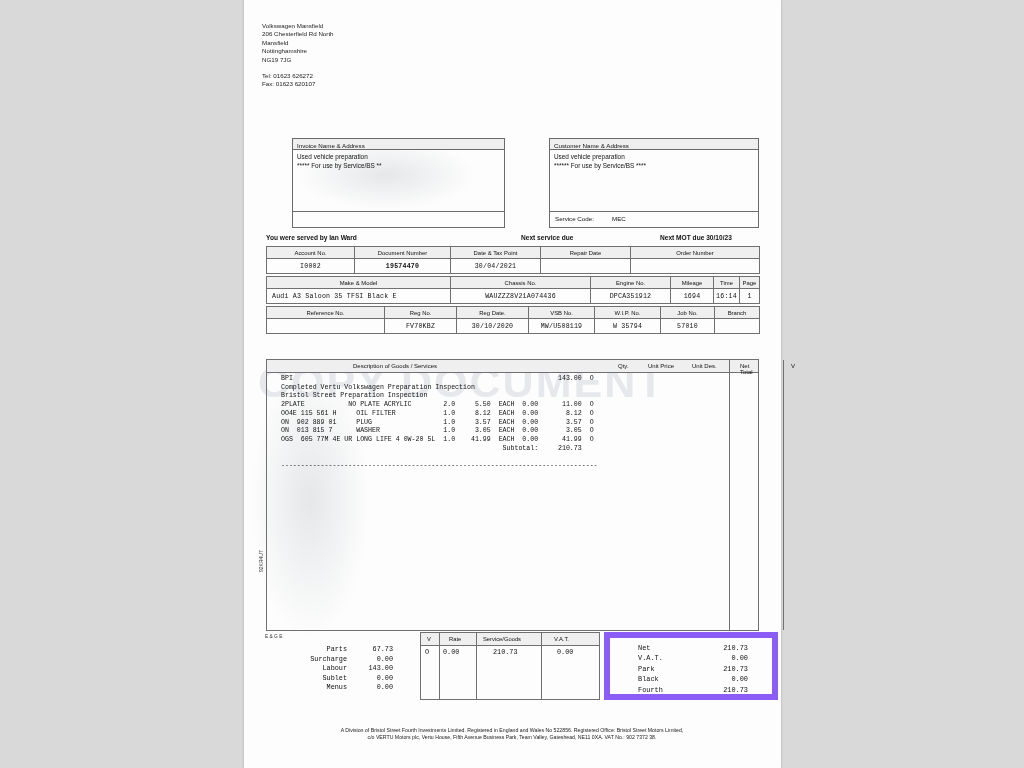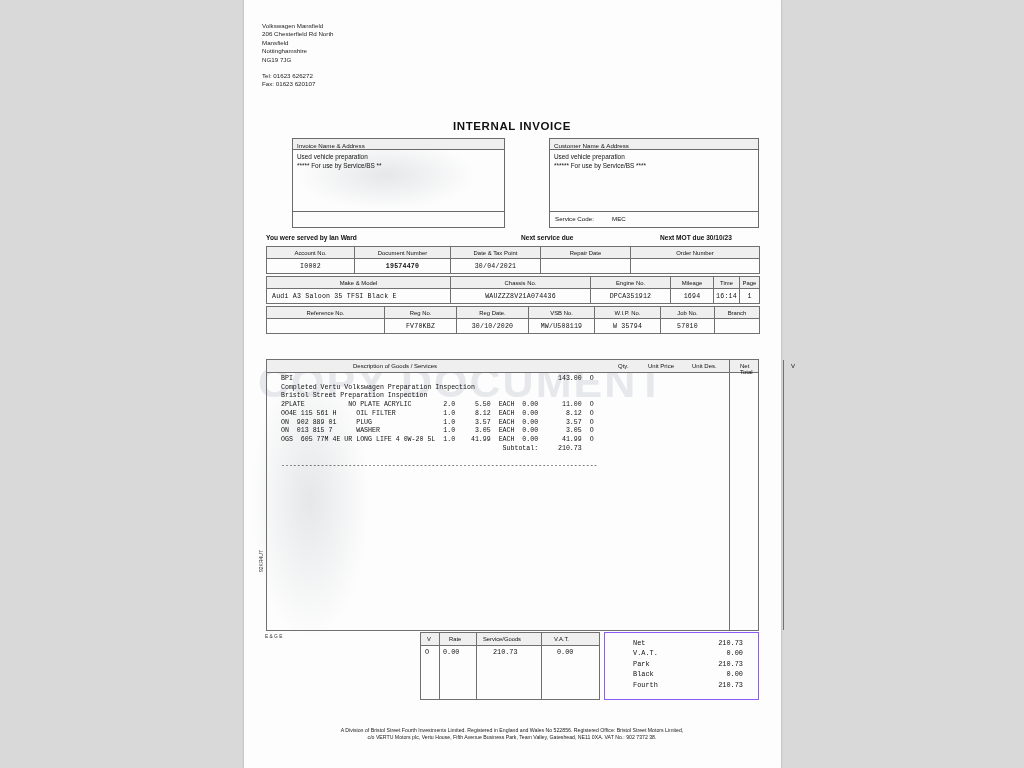--- a/index.html
+++ b/index.html
@@ -218,23 +218,23 @@
   .vatbox .row {
     position: absolute; left: 0; top: 12px; right: 0; height: 14px;
     font-family: "Liberation Mono", monospace; font-size: 6.8px; color: #111;
   }
   .vatbox .row span { position: absolute; top: 3px; }
 
   .netbox {
     position: absolute;
     left: 604px;
     top: 632px;
-    width: 155px;
+    width: 174px;
     height: 68px;
-    border: 1px solid #8b5cf6;
+    border: 6px solid #8b5cf6;
     box-sizing: border-box;
     font-family: "Liberation Mono", monospace;
     font-size: 6.9px;
     line-height: 10.4px;
     color: #111;
     padding: 5px 0 0 28px;
     box-sizing: border-box;
   }
   .netbox .lbl { display: inline-block; width: 52px; }
   .netbox .num { display: inline-block; width: 58px; text-align: right; }
@@ -271,21 +271,20 @@
     <div>206 Chesterfield Rd North</div>
     <div>Mansfield</div>
     <div>Nottinghamshire</div>
     <div>NG19 7JG</div>
   </div>
   <div class="tel">
     <div>Tel: 01623 626272</div>
     <div>Fax: 01623 620107</div>
   </div>
 
-  <div class="title">INTERNAL INVOICE</div>
 
   <div class="box" style="left:292px;top:138px;width:213px;height:90px;">
     <div class="boxhdr">Invoice Name &amp; Address</div>
     <div class="boxbody">
       <div>Used vehicle preparation</div>
       <div>***** For use by Service/BS  **</div>
     </div>
     <div style="position:absolute;left:0;right:0;top:72px;height:1px;background:#6a6a6a;"></div>
   </div>
 
@@ -411,20 +410,27 @@
 <span>ON  013 815 7      WASHER                1.0     3.05  EACH  0.00       3.05  O</span>
 <span>OGS  605 77M 4E UR LONG LIFE 4 0W-20 5L  1.0    41.99  EACH  0.00      41.99  O</span>
 <span>                                                        Subtotal:     210.73</span>
 <span></span>
 <span>--------------------------------------------------------------------------------</span></div>
   </div>
 
   <div class="sidecode">92KR4U7</div>
   <div class="eage">E &amp; G E</div>
 
+  <div class="tot-left">
+    <div><span class="lbl">Parts</span><span class="num">67.73</span></div>
+    <div><span class="lbl">Surcharge</span><span class="num">0.00</span></div>
+    <div><span class="lbl">Labour</span><span class="num">143.00</span></div>
+    <div><span class="lbl">Sublet</span><span class="num">0.00</span></div>
+    <div><span class="lbl">Menus</span><span class="num">0.00</span></div>
+  </div>
 
   <div class="vatbox">
     <div class="hdr">
       <span style="left:6px;">V</span>
       <span style="left:28px;">Rate</span>
       <span style="left:62px;">Service/Goods</span>
       <span style="left:133px;">V.A.T.</span>
     </div>
     <div class="row">
       <span style="left:4px;">O</span>

